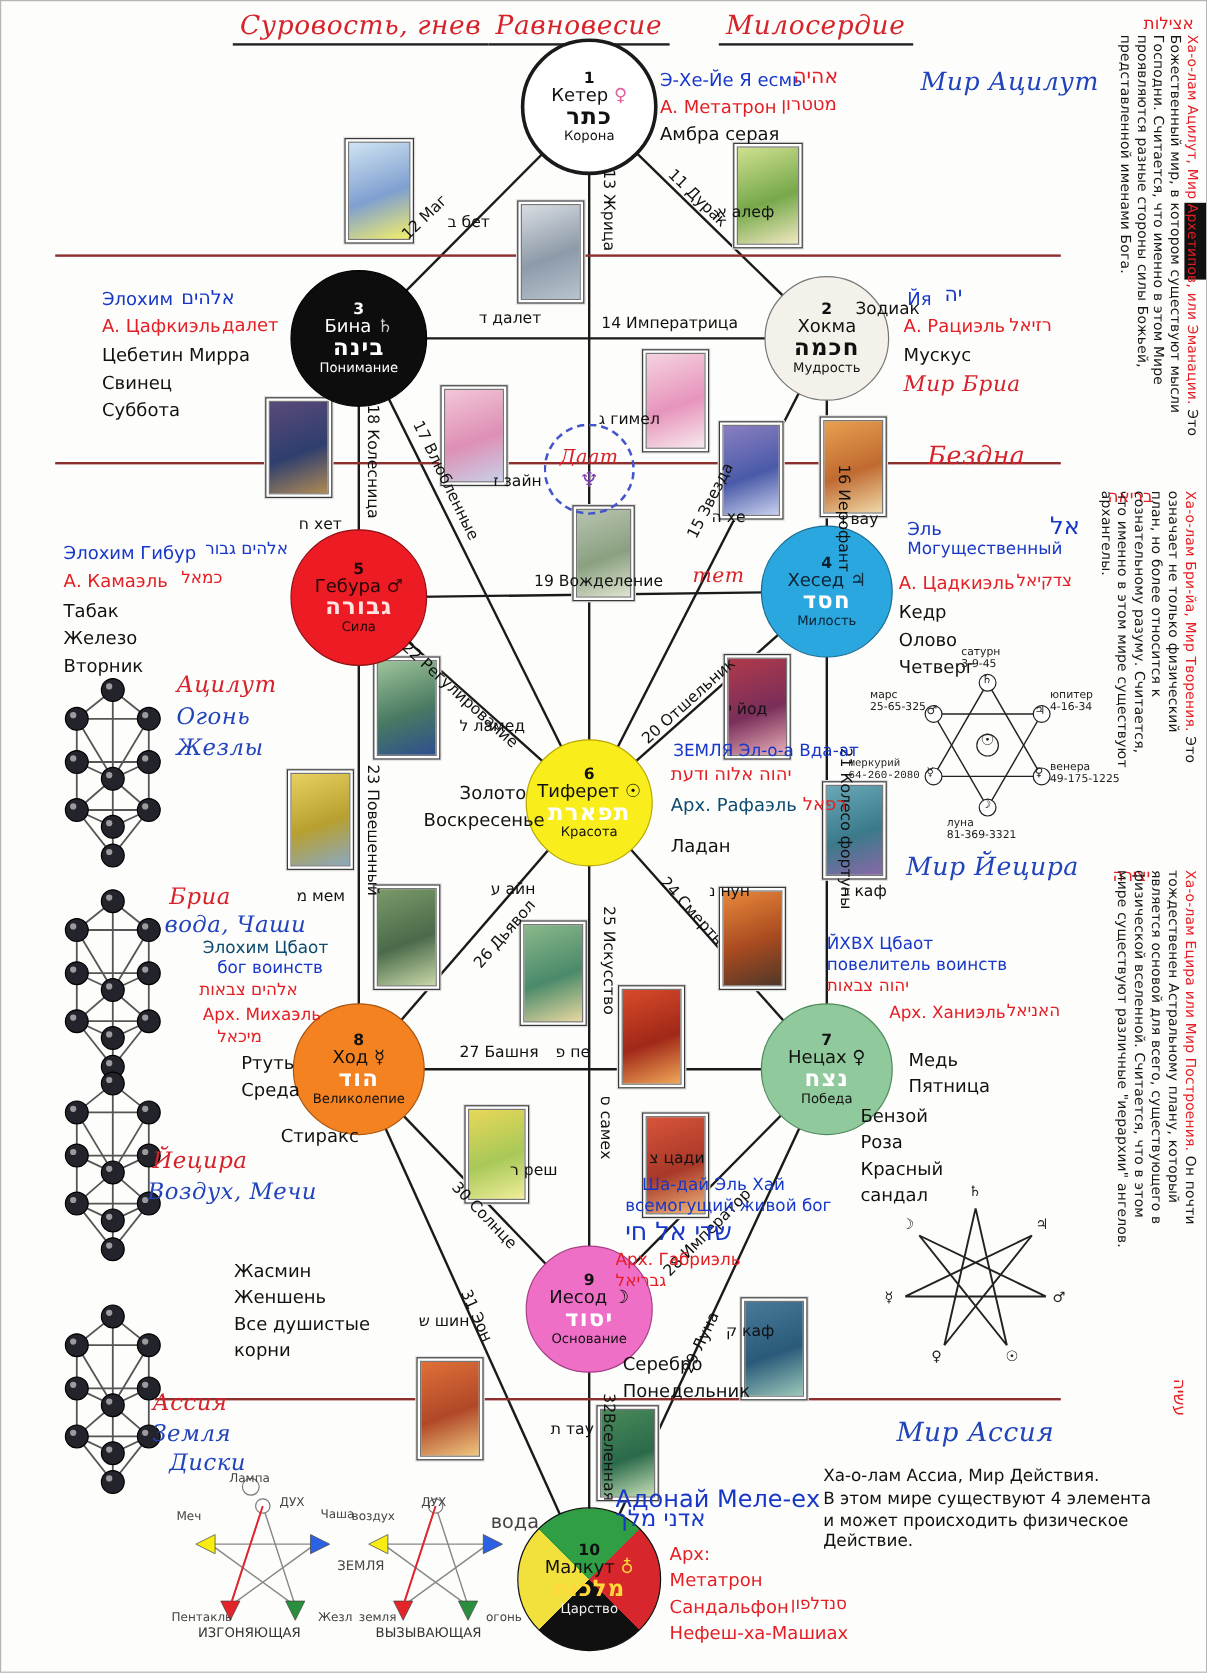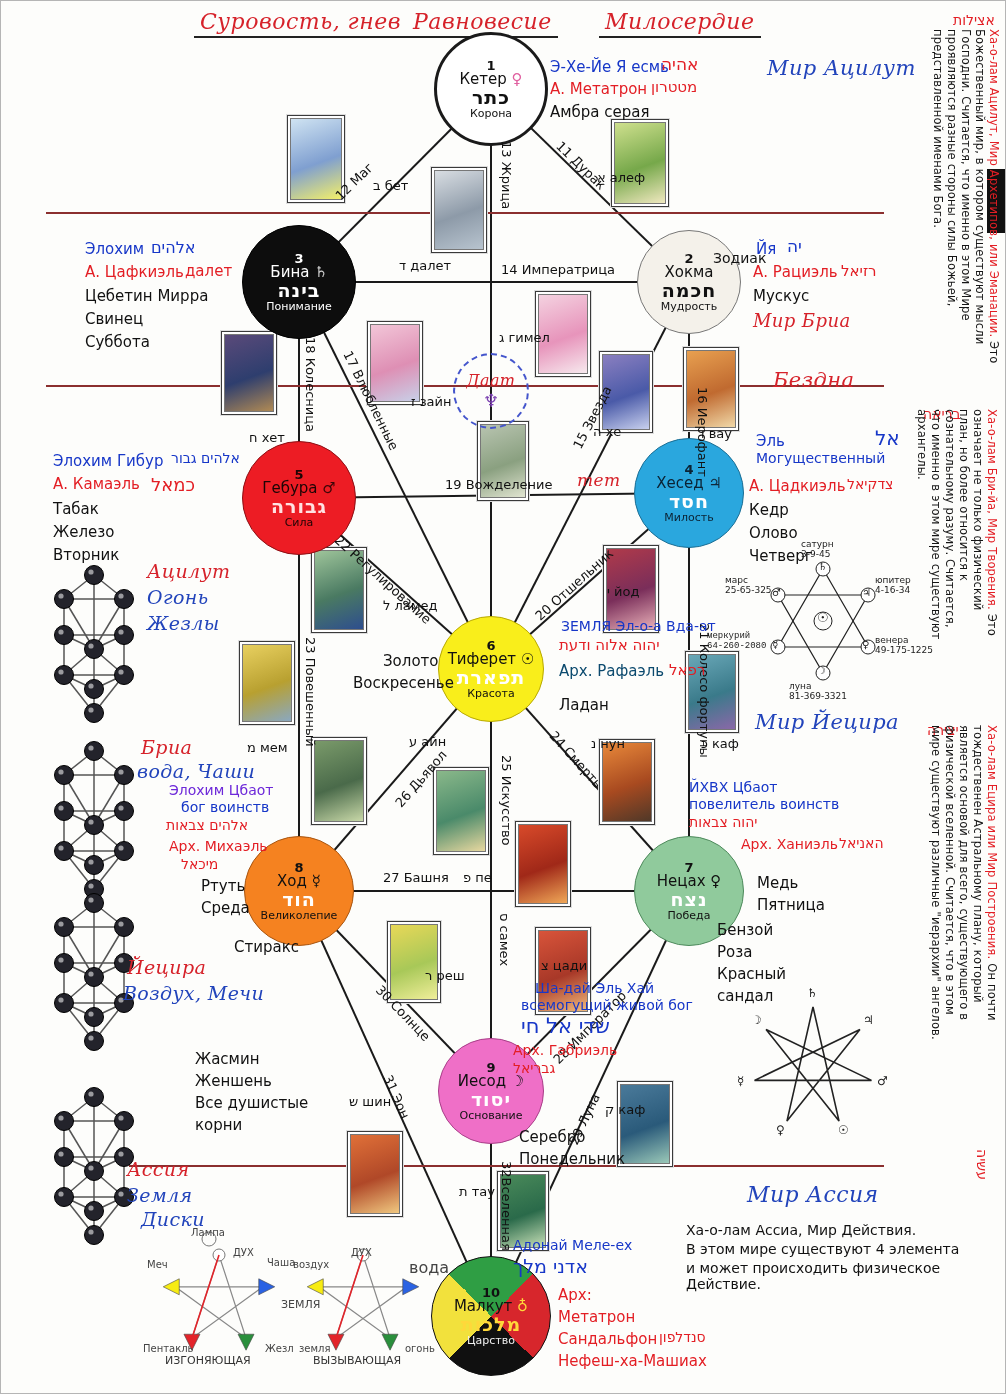--- a/index.html
+++ b/index.html
@@ -416,21 +416,21 @@
     <div class="ann" style="left: 512px; top: 754px; color: rgb(17, 17, 17); font-size: 13px; transform: rotate(90deg);">25 Искусство</div>
     <div class="ann" style="left: 392px; top: 800px; color: rgb(17, 17, 17); font-size: 13px; transform: rotate(-49deg);">26 Дьявол</div>
     <div class="ann" style="left: 382px; top: 870px; color: rgb(17, 17, 17); font-size: 13px;">27 Башня</div>
     <div class="ann" style="left: 550px; top: 1056px; color: rgb(17, 17, 17); font-size: 13px; transform: rotate(-45deg);">28 Император</div>
     <div class="ann" style="left: 566px; top: 1140px; color: rgb(17, 17, 17); font-size: 13px; transform: rotate(-65deg);">29 Луна</div>
     <div class="ann" style="left: 382px; top: 982px; color: rgb(17, 17, 17); font-size: 13px; transform: rotate(46deg);">30 Солнце</div>
     <div class="ann" style="left: 392px; top: 1072px; color: rgb(17, 17, 17); font-size: 13px; transform: rotate(66deg);">31 Эон</div>
     <div class="ann" style="left: 512px; top: 1160px; color: rgb(17, 17, 17); font-size: 13px; transform: rotate(90deg);">32Вселенная</div>
     <div class="ann" style="left: 372px; top: 178px; color: rgb(17, 17, 17); font-size: 13px;">ב  бет</div>
     <div class="ann" style="left: 596px; top: 170px; color: rgb(17, 17, 17); font-size: 13px;">א  алеф</div>
-    <div class="ann" style="left: 498px; top: 330px; color: rgb(17, 17, 17); font-size: 13px; text-align: right;">ג  гимел</div>
+    <div class="ann" style="left: 498px; top: 342px; color: rgb(17, 17, 17); font-size: 13px; text-align: right;">ג  гимел</div>
     <div class="ann" style="left: 398px; top: 258px; color: rgb(17, 17, 17); font-size: 13px;">ד  далет</div>
     <div class="ann" style="left: 592px; top: 424px; color: rgb(17, 17, 17); font-size: 13px;">ה  хе</div>
     <div class="ann" style="left: 700px; top: 426px; color: rgb(17, 17, 17); font-size: 13px;">ו  вау</div>
     <div class="ann" style="left: 410px; top: 394px; color: rgb(17, 17, 17); font-size: 13px;">ז  зайн</div>
     <div class="ann" style="left: 248px; top: 430px; color: rgb(17, 17, 17); font-size: 13px;">ח  хет</div>
     <div class="ann" style="left: 606px; top: 584px; color: rgb(17, 17, 17); font-size: 13px;">י  йод</div>
     <div class="ann" style="left: 700px; top: 736px; color: rgb(17, 17, 17); font-size: 13px;">כ  каф</div>
     <div class="ann" style="left: 382px; top: 598px; color: rgb(17, 17, 17); font-size: 13px;">ל  ламед</div>
     <div class="ann" style="left: 246px; top: 740px; color: rgb(17, 17, 17); font-size: 13px;">מ  мем</div>
     <div class="ann" style="left: 590px; top: 736px; color: rgb(17, 17, 17); font-size: 13px;">נ  нун</div>
@@ -456,40 +456,40 @@
     <div class="ann" style="left: 84px; top: 333px; color: rgb(17, 17, 17); font-size: 15px;">Суббота</div>
     <div class="ann" style="left: 755px; top: 240px; color: rgb(23, 55, 200); font-size: 15px;">Йя</div>
     <div class="ann" style="left: 786px; top: 236px; color: rgb(23, 55, 200); font-size: 17px;">יה</div>
     <div class="ann" style="left: 712px; top: 250px; color: rgb(17, 17, 17); font-size: 14px;">Зодиак</div>
     <div class="ann" style="left: 752px; top: 263px; color: rgb(227, 30, 36); font-size: 15px;">А. Рациэль</div>
     <div class="ann" style="left: 840px; top: 262px; color: rgb(227, 30, 36); font-size: 15px;">רזיאל</div>
     <div class="ann" style="left: 752px; top: 287px; color: rgb(17, 17, 17); font-size: 15px;">Мускус</div>
     <div class="ann" style="left: 52px; top: 452px; color: rgb(23, 55, 200); font-size: 15px;">Элохим Гибур</div>
     <div class="ann" style="left: 170px; top: 450px; color: rgb(23, 55, 200); font-size: 14px;">אלהים גבור</div>
     <div class="ann" style="left: 52px; top: 475px; color: rgb(227, 30, 36); font-size: 15px;">А. Камаэль</div>
-    <div class="ann" style="left: 150px; top: 474px; color: rgb(227, 30, 36); font-size: 18px;">כמאל</div>
+    <div class="ann" style="left: 150px; top: 474px; color: rgb(227, 30, 36); font-size: 14px;">כמאל</div>
     <div class="ann" style="left: 52px; top: 500px; color: rgb(17, 17, 17); font-size: 15px;">Табак</div>
     <div class="ann" style="left: 52px; top: 523px; color: rgb(17, 17, 17); font-size: 15px;">Железо</div>
     <div class="ann" style="left: 52px; top: 546px; color: rgb(17, 17, 17); font-size: 15px;">Вторник</div>
     <div class="ann" style="left: 755px; top: 432px; color: rgb(23, 55, 200); font-size: 15px;">Эль</div>
     <div class="ann" style="left: 755px; top: 450px; color: rgb(23, 55, 200); font-size: 14px;">Могущественный</div>
     <div class="ann" style="left: 874px; top: 426px; color: rgb(23, 55, 200); font-size: 20px;">אל</div>
     <div class="ann" style="left: 748px; top: 477px; color: rgb(227, 30, 36); font-size: 15px;">А. Цадкиэль</div>
     <div class="ann" style="left: 846px; top: 476px; color: rgb(227, 30, 36); font-size: 14px;">צדקיאל</div>
     <div class="ann" style="left: 748px; top: 501px; color: rgb(17, 17, 17); font-size: 15px;">Кедр</div>
     <div class="ann" style="left: 748px; top: 524px; color: rgb(17, 17, 17); font-size: 15px;">Олово</div>
     <div class="ann" style="left: 748px; top: 547px; color: rgb(17, 17, 17); font-size: 15px;">Четверг</div>
     <div class="ann" style="left: 382px; top: 652px; color: rgb(17, 17, 17); font-size: 15px;">Золото</div>
     <div class="ann" style="left: 352px; top: 674px; color: rgb(17, 17, 17); font-size: 15px;">Воскресенье</div>
     <div class="ann" style="left: 560px; top: 618px; color: rgb(23, 55, 200); font-size: 14px;">ЗЕМЛЯ Эл-о-а Вда-ат</div>
     <div class="ann" style="left: 558px; top: 636px; color: rgb(227, 30, 36); font-size: 15px;">יהוה אלוה ודעת</div>
     <div class="ann" style="left: 558px; top: 662px; color: #0c4a6e; font-size: 15px;">Арх. Рафаэль</div>
     <div class="ann" style="left: 668px; top: 661px; color: rgb(227, 30, 36); font-size: 15px;">רפאל</div>
     <div class="ann" style="left: 558px; top: 696px; color: rgb(17, 17, 17); font-size: 15px;">Ладан</div>
-    <div class="ann" style="left: 168px; top: 782px; color: #6d28d9; font-size: 14px;">Элохим Цбаот</div>
+    <div class="ann" style="left: 168px; top: 782px; color: #0c4a6e; font-size: 14px;">Элохим Цбаот</div>
     <div class="ann" style="left: 180px; top: 799px; color: rgb(23, 55, 200); font-size: 14px;">бог воинств</div>
     <div class="ann" style="left: 165px; top: 817px; color: rgb(227, 30, 36); font-size: 14px;">אלהים צבאות</div>
     <div class="ann" style="left: 168px; top: 838px; color: rgb(227, 30, 36); font-size: 14px;">Арх. Михаэль</div>
     <div class="ann" style="left: 180px; top: 856px; color: rgb(227, 30, 36); font-size: 14px;">מיכאל</div>
     <div class="ann" style="left: 200px; top: 877px; color: rgb(17, 17, 17); font-size: 15px;">Ртуть</div>
     <div class="ann" style="left: 200px; top: 899px; color: rgb(17, 17, 17); font-size: 15px;">Среда</div>
     <div class="ann" style="left: 233px; top: 938px; color: rgb(17, 17, 17); font-size: 15px;">Стиракс</div>
     <div class="ann" style="left: 688px; top: 779px; color: rgb(23, 55, 200); font-size: 14px;">ЙХВХ Цбаот</div>
     <div class="ann" style="left: 688px; top: 796px; color: rgb(23, 55, 200); font-size: 14px;">повелитель воинств</div>
     <div class="ann" style="left: 688px; top: 814px; color: rgb(227, 30, 36); font-size: 14px;">יהוה צבאות</div>
@@ -505,21 +505,21 @@
     <div class="ann" style="left: 520px; top: 997px; color: rgb(23, 55, 200); font-size: 14px;">всемогущий живой бог</div>
     <div class="ann" style="left: 520px; top: 1014px; color: rgb(23, 55, 200); font-size: 21px;">שדי אל חי</div>
     <div class="ann" style="left: 512px; top: 1042px; color: rgb(227, 30, 36); font-size: 14px;">Арх. Габриэль</div>
     <div class="ann" style="left: 512px; top: 1060px; color: rgb(227, 30, 36); font-size: 14px;">גבריאל</div>
     <div class="ann" style="left: 518px; top: 1128px; color: rgb(17, 17, 17); font-size: 15px;">Серебро</div>
     <div class="ann" style="left: 518px; top: 1150px; color: rgb(17, 17, 17); font-size: 15px;">Понедельник</div>
     <div class="ann" style="left: 194px; top: 1050px; color: rgb(17, 17, 17); font-size: 15px;">Жасмин</div>
     <div class="ann" style="left: 194px; top: 1072px; color: rgb(17, 17, 17); font-size: 15px;">Женшень</div>
     <div class="ann" style="left: 194px; top: 1094px; color: rgb(17, 17, 17); font-size: 15px;">Все душистые</div>
     <div class="ann" style="left: 194px; top: 1116px; color: rgb(17, 17, 17); font-size: 15px;">корни</div>
-    <div class="ann" style="left: 512px; top: 1237px; color: rgb(23, 55, 200); font-size: 14px;">Адонай Меле-ех</div>
+    <div class="ann" style="left: 512px; top: 1237px; color: rgb(23, 55, 200); font-size: 20px;">Адонай Меле-ех</div>
     <div class="ann" style="left: 512px; top: 1255px; color: rgb(23, 55, 200); font-size: 19px;">אדני מלך</div>
     <div class="ann" style="left: 557px; top: 1286px; color: rgb(227, 30, 36); font-size: 15px;">Арх:</div>
     <div class="ann" style="left: 557px; top: 1308px; color: rgb(227, 30, 36); font-size: 15px;">Метатрон</div>
     <div class="ann" style="left: 557px; top: 1330px; color: rgb(227, 30, 36); font-size: 15px;">Сандальфон</div>
     <div class="ann" style="left: 658px; top: 1329px; color: rgb(227, 30, 36); font-size: 14px;">סנדלפון</div>
     <div class="ann" style="left: 557px; top: 1352px; color: rgb(227, 30, 36); font-size: 15px;">Нефеш-ха-Машиах</div>
     <div class="ann" style="left: 685px; top: 1222px; color: rgb(17, 17, 17); font-size: 14px;">Ха-о-лам Ассиа, Мир Действия.</div>
     <div class="ann" style="left: 685px; top: 1241px; color: rgb(17, 17, 17); font-size: 14px;">В этом мире существуют 4 элемента</div>
     <div class="ann" style="left: 685px; top: 1260px; color: rgb(17, 17, 17); font-size: 14px;">и может происходить физическое Действие.</div>
     <div class="ann" style="left: 952px; top: 12px; color: rgb(227, 30, 36); font-size: 14px;">אצילות</div>

